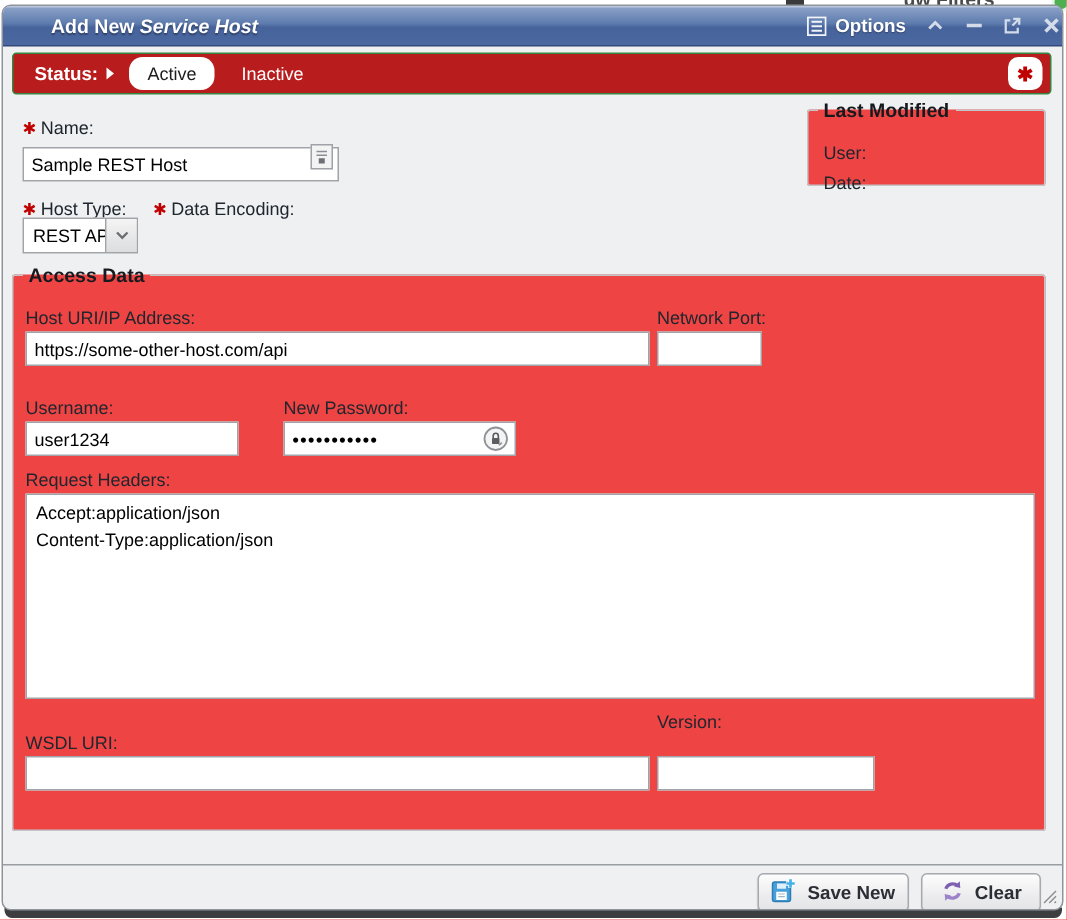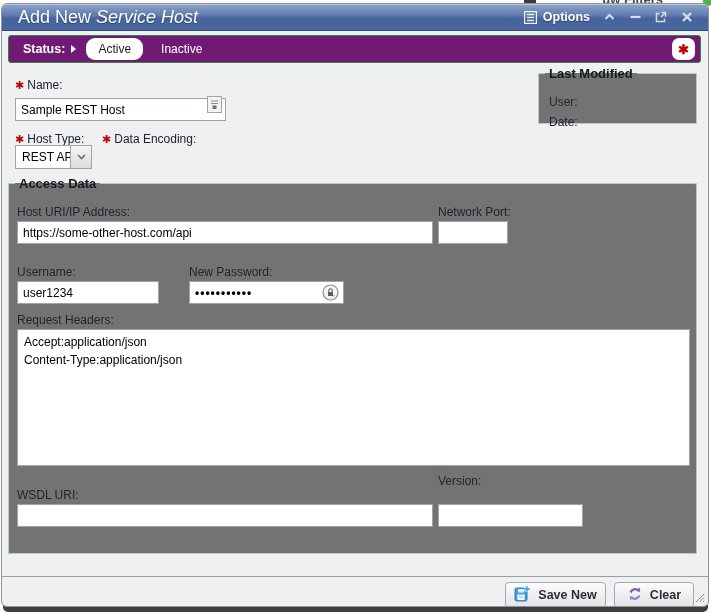--- a/index.html
+++ b/index.html
@@ -27,49 +27,49 @@
     overflow:hidden;
   }
   .titlebar {
     position:absolute; left:0; top:0; right:0; height:27px;
     background:linear-gradient(#8fa5c9 0%, #5d7bae 45%, #47639b 55%, #4a67a0 100%);
     border-bottom:1px solid #33497a;
     box-shadow:inset 0 1px 0 #b9c6de;
     color:#ffffff;
     display:flex; align-items:center;
   }
-  .title { font-weight:normal; font-size:18px; padding-left:16px; text-shadow:0 1px 1px rgba(0,0,0,.35); }
+  .title { font-weight:bold; font-size:13px; padding-left:32px; text-shadow:0 1px 1px rgba(0,0,0,.35); }
   .title .em { font-style:italic; }
-  .titlebar-right { margin-left:auto; display:flex; align-items:center; gap:12px; padding-right:14px; }
+  .titlebar-right { margin-left:auto; display:flex; align-items:center; gap:12px; }
   .options-btn { display:flex; align-items:center; gap:5px; font-weight:bold; font-size:12.5px; cursor:pointer; text-shadow:0 1px 1px rgba(0,0,0,.35); }
   .tb-icon { display:inline-flex; align-items:center; justify-content:center; width:14px; height:14px; cursor:pointer; opacity:.92; }
 
   .statusbar {
     position:absolute; left:6px; right:7px; top:31px; height:28px;
-    background:#701a75; border:1px solid #348540; border-radius:3px;
+    background:#b91c1c; border:1px solid #348540; border-radius:3px;
     display:flex; align-items:center; padding:0 5px 0 14px; color:#fff;
   }
   .status-label { font-weight:bold; font-size:12.5px; }
   .status-caret { width:0; height:0; border-left:5px solid #fff; border-top:4px solid transparent; border-bottom:4px solid transparent; margin:0 10px 0 6px; }
   .pill-active { background:#ffffff; color:#1c1c1c; border-radius:9px; padding:4px 12px; font-size:12px; cursor:pointer; }
   .pill-inactive { color:#ffffff; padding:4px 12px; margin-left:6px; font-size:12px; cursor:pointer; }
   .required-badge {
     margin-left:auto; width:23px; height:22px; background:#ffffff; border-radius:7px;
     color:#c00000; font-weight:bold; display:flex; align-items:center; justify-content:center; font-size:13px;
   }
 
   .asterisk { color:#c00000; margin-right:3px; font-size:11px; }
   .flabel { position:absolute; font-size:12px; color:#20262e; white-space:nowrap; }
   .tinput {
     position:absolute; height:23px; border:1px solid #a0a3a8; background:#fff;
     font-family:"Liberation Sans", sans-serif; font-size:12px; color:#000; padding:2px 5px;
   }
   textarea.tinput { resize:none; padding:3px 6px; line-height:1.5; }
 
-  fieldset.grp { position:absolute; border:1px solid #c3c6c9; border-radius:2px; background:#737373; }
+  fieldset.grp { position:absolute; border:1px solid #c3c6c9; border-radius:2px; background:#ef4444; }
   fieldset.grp legend { font-weight:bold; font-size:13px; color:#16191d; margin-left:6px; padding:0 4px; }
 
   .lm-row { position:absolute; left:10px; font-size:12px; color:#20262e; }
 
   .select { position:absolute; height:24px; background:#fff; border:1px solid #a0a3a8; display:flex; cursor:pointer; }
   .select .sel-value { flex:1; display:flex; align-items:center; padding:0 6px; font-size:12px; color:#000; white-space:nowrap; overflow:hidden; }
   .select .sel-btn { width:21px; border-left:1px solid #a0a3a8; background:linear-gradient(#f4f4f4,#dcdddf); display:flex; align-items:center; justify-content:center; }
   .select.focused { border:2px solid #dd8b34; height:26px; }
   .select.focused .sel-value { outline:1px dotted #4a4a4a; outline-offset:-3px; }
 

